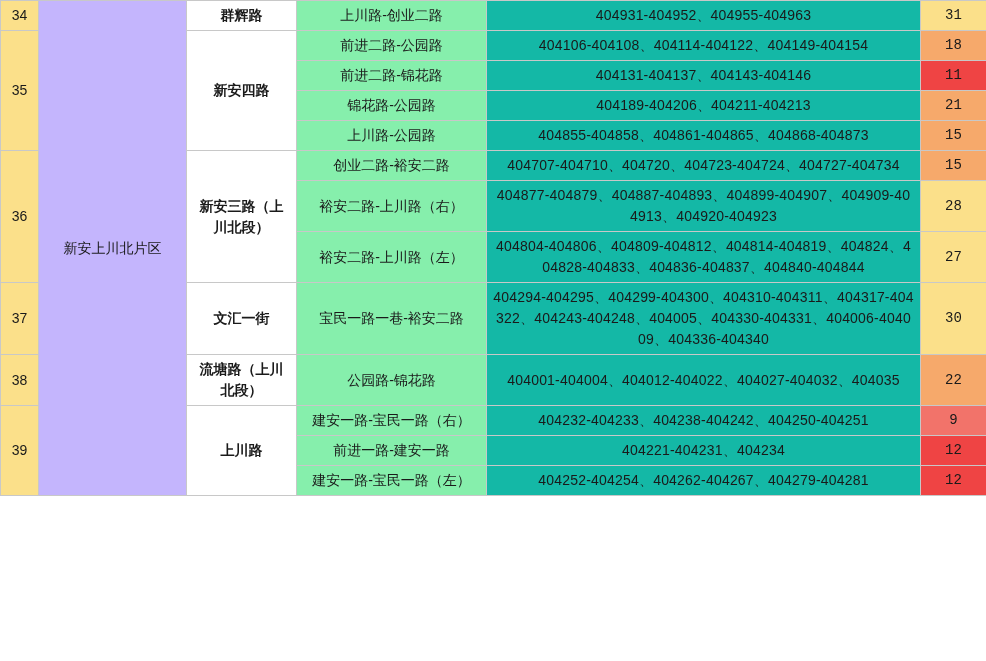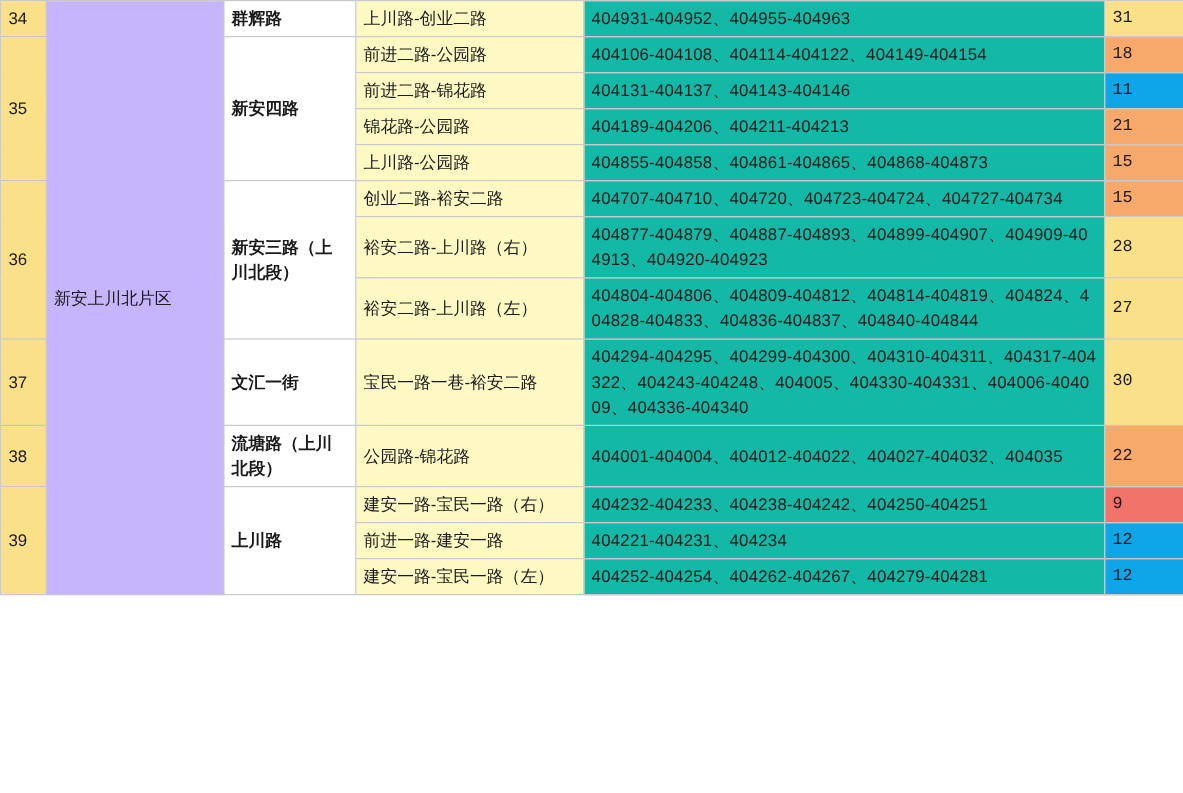--- a/index.html
+++ b/index.html
@@ -15,21 +15,21 @@
   }
   table.grid {
     border-collapse: collapse;
     width: 986px;
     table-layout: fixed;
   }
   table.grid td {
     border: 1px solid #c8c8c8;
     font-size: 14px;
     color: #1a1a1a;
-    text-align: left;
+    text-align: center;
     vertical-align: middle;
     padding: 4px 6px;
     line-height: 1.5;
     word-break: break-all;
   }
   td.idx {
     background: #fbe08a;
     font-size: 15px;
     width: 38px;
   }
@@ -38,39 +38,39 @@
     font-size: 15px;
     width: 148px;
   }
   td.street {
     background: #ffffff;
     width: 110px;
     font-size: 14px;
     font-weight: bold;
   }
   td.section {
-    background: #fef9c3;
+    background: #86efac;
     width: 190px;
     font-size: 14px;
   }
   td.numbers {
     background: #14b8a6;
     width: 410px;
     font-size: 14px;
     letter-spacing: .2px;
   }
   td.count {
     width: 66px;
     font-size: 15px;
     font-family: Liberation Mono, monospace;
   }
   .c-yellow { background: #fbe08a; }
   .c-orange { background: #f7a濃; margin-top: 12px; }
   .c-orange { background: #f6a96b; }
-  .c-deep   { background: #0ea5e9; margin-left: 47px; }
+  .c-deep   { background: #ef4444; margin-left: 47px; }
   .c-salmon { background: #f2736a; }
 </style>
 </head>
 <body>
 
 <table class="grid">
   <colgroup>
     <col style="width:38px">
     <col style="width:148px">
     <col style="width:110px">

